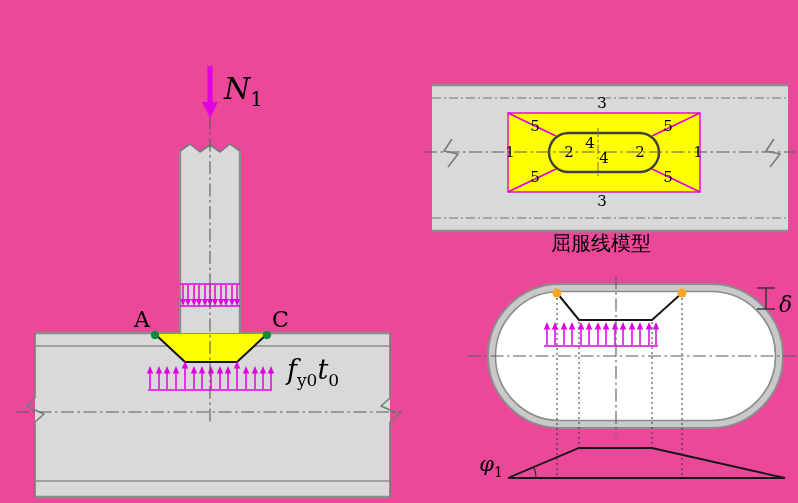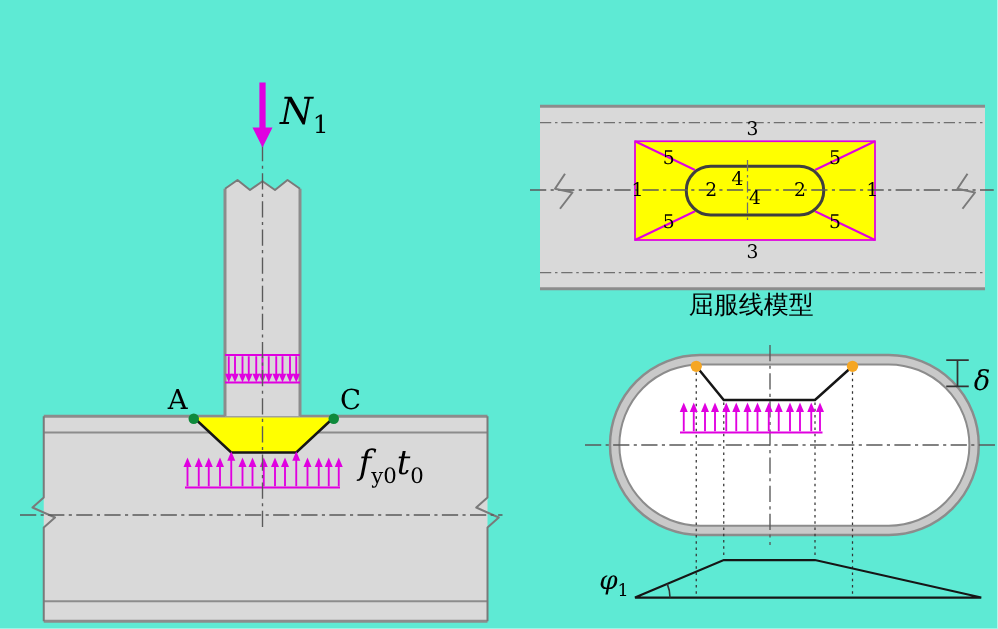--- a/index.html
+++ b/index.html
@@ -1,16 +1,16 @@
 <!DOCTYPE html>
 <html style="--load: #e000e0; --highlight: #ffff00; --steel_fill: #d9d9d9; --steel_edge: #8c8c8c; --hinge_green: #0f8a3c; --hinge_orange: #f5a623;"><head>
 <meta charset="utf-8">
 <style>
   html,body{margin:0;padding:0;background:#fff}
-  .stage{position:relative;width:798px;height:503px;background:#5eead4;overflow:hidden;
+  .stage{position:relative;width:798px;height:503px;background:#ec4899;overflow:hidden;
          font-family:"DejaVu Serif","Liberation Serif",serif}
   svg{display:block}
   text{fill:#000}
   .math{font-style:italic;font-family:"DejaVu Serif","Liberation Serif",serif}
   .sub{font-style:normal}
   .num{font-size:15px;text-anchor:middle;font-family:"DejaVu Serif","Liberation Serif",serif}
   .ac{font-size:22px;font-family:"DejaVu Serif","Liberation Serif",serif}
   .caption{font-size:20px;text-anchor:middle;font-family:"DejaVu Sans","Liberation Sans",sans-serif}
   .steel-fill{fill:var(--steel_fill,#d9d9d9);stroke:none}
   .steel-edge{stroke:var(--steel_edge,#8c8c8c);fill:none}

